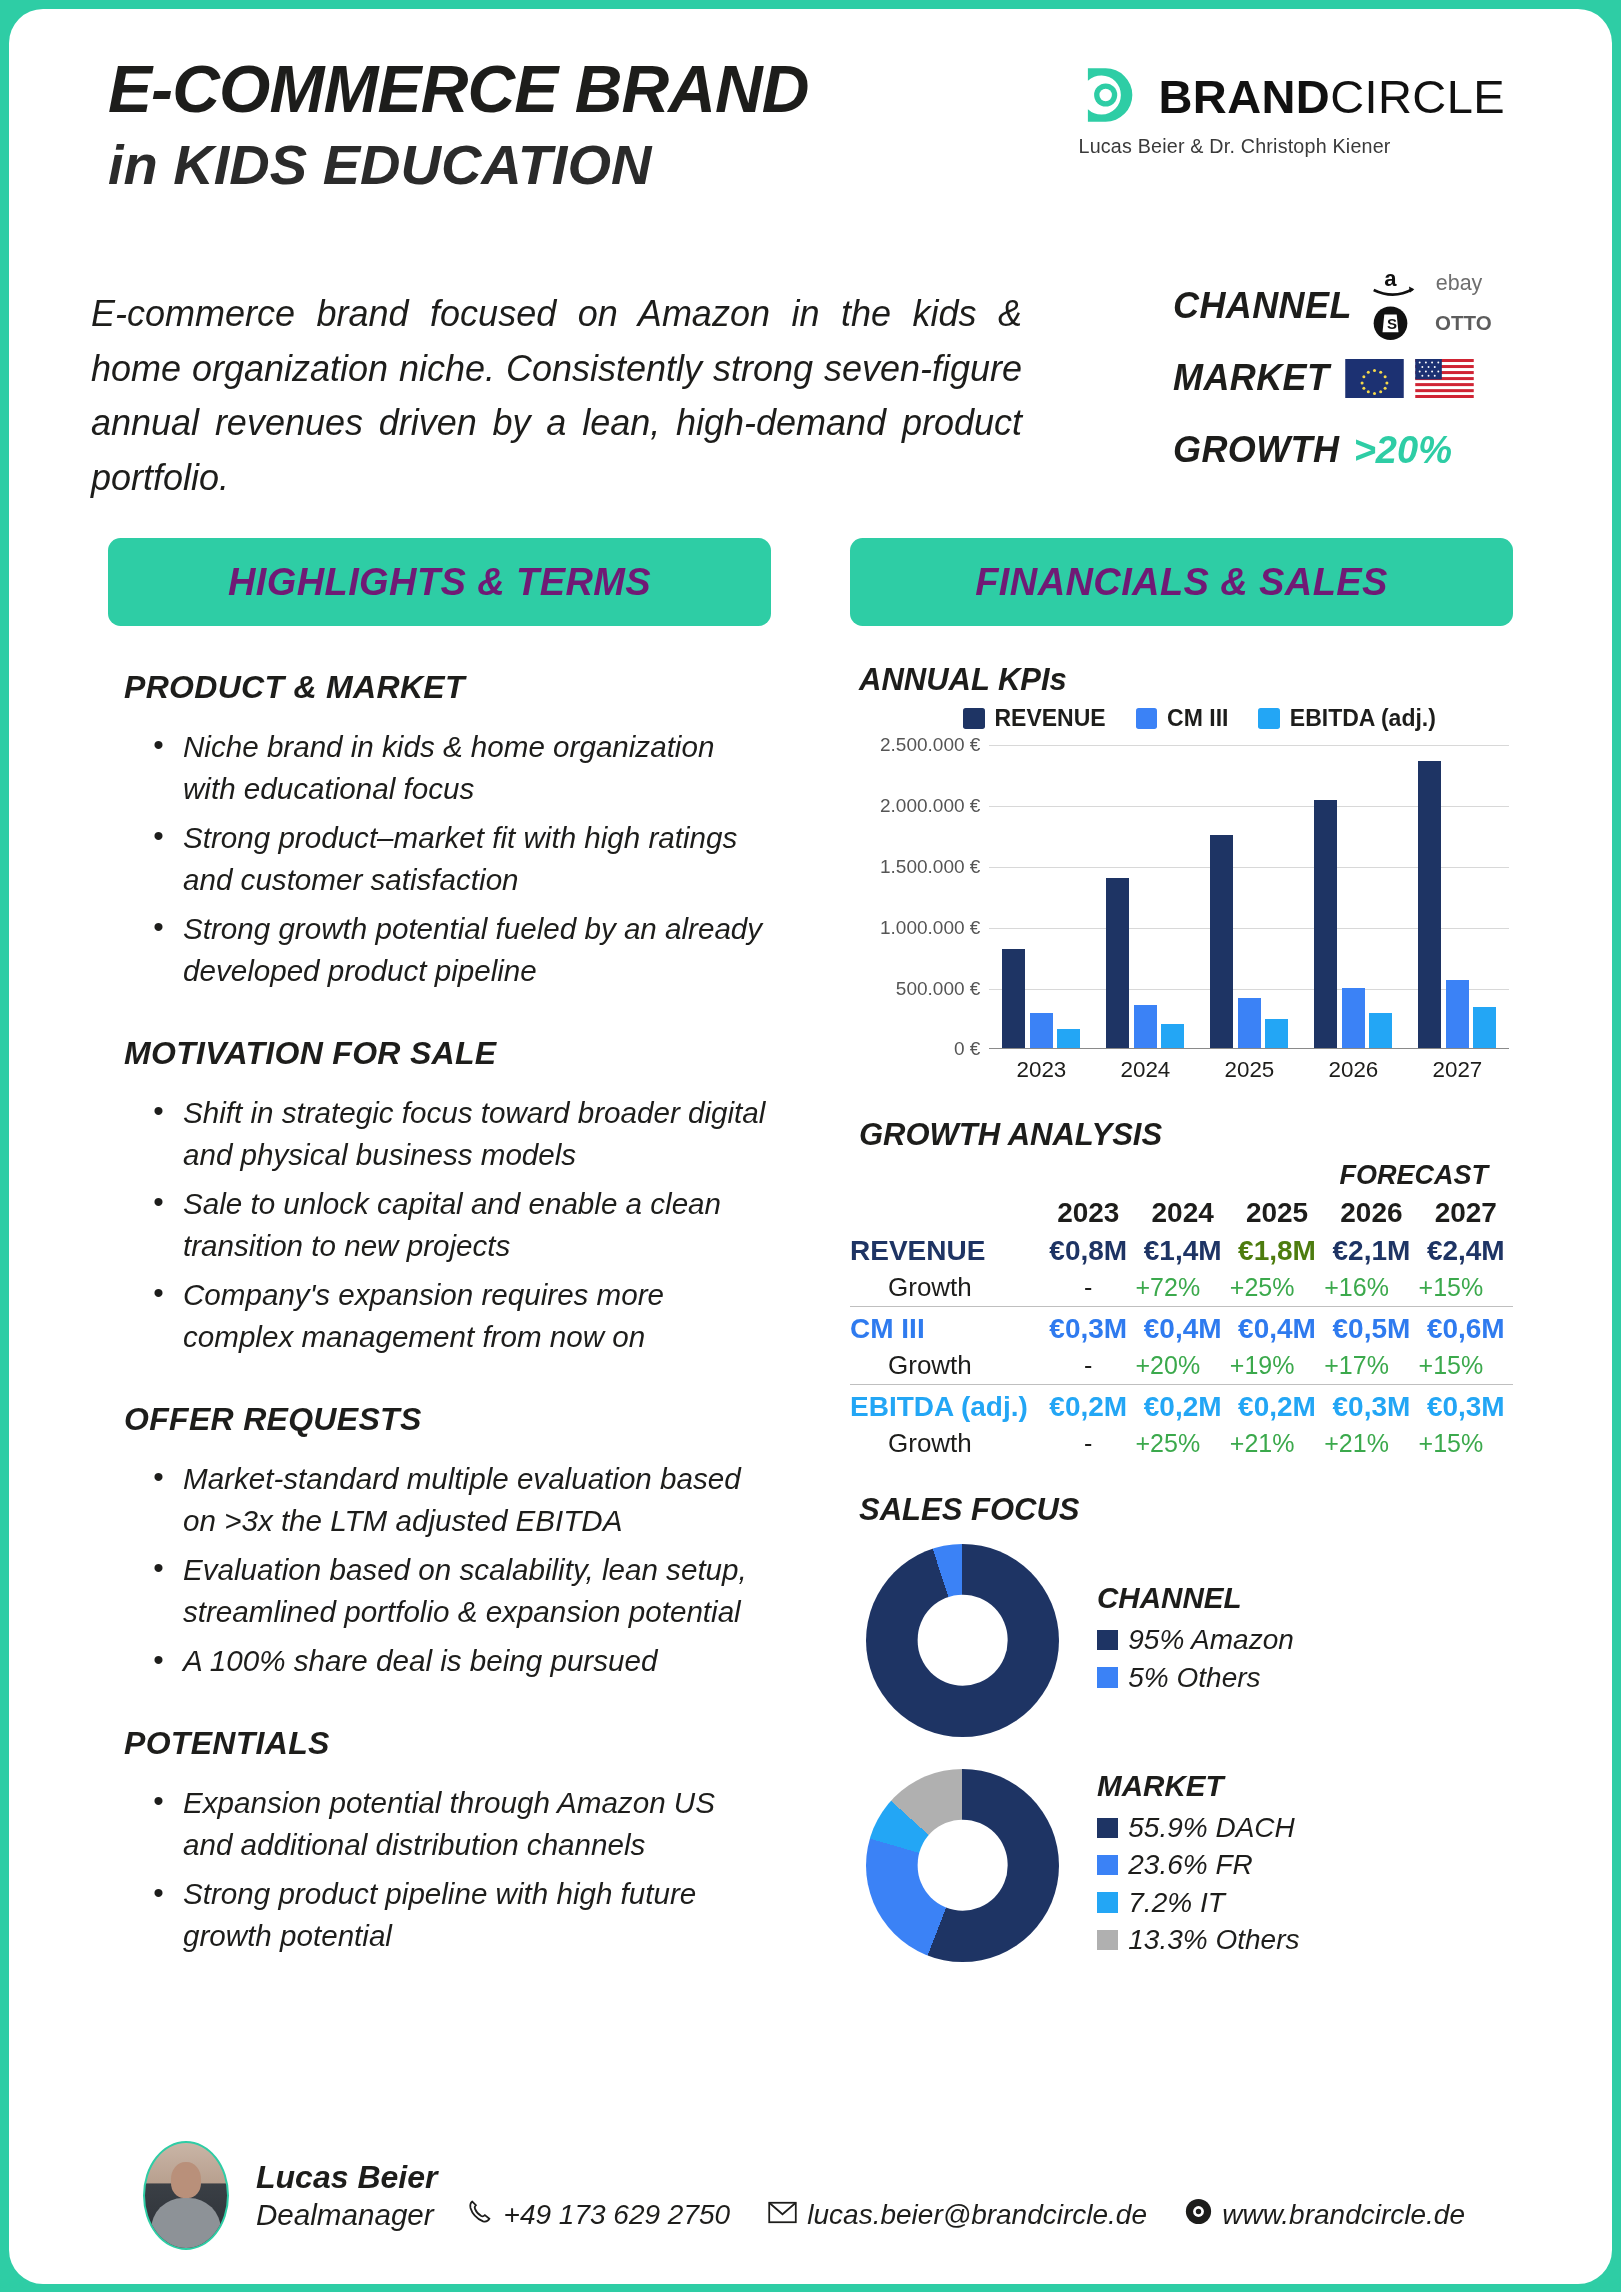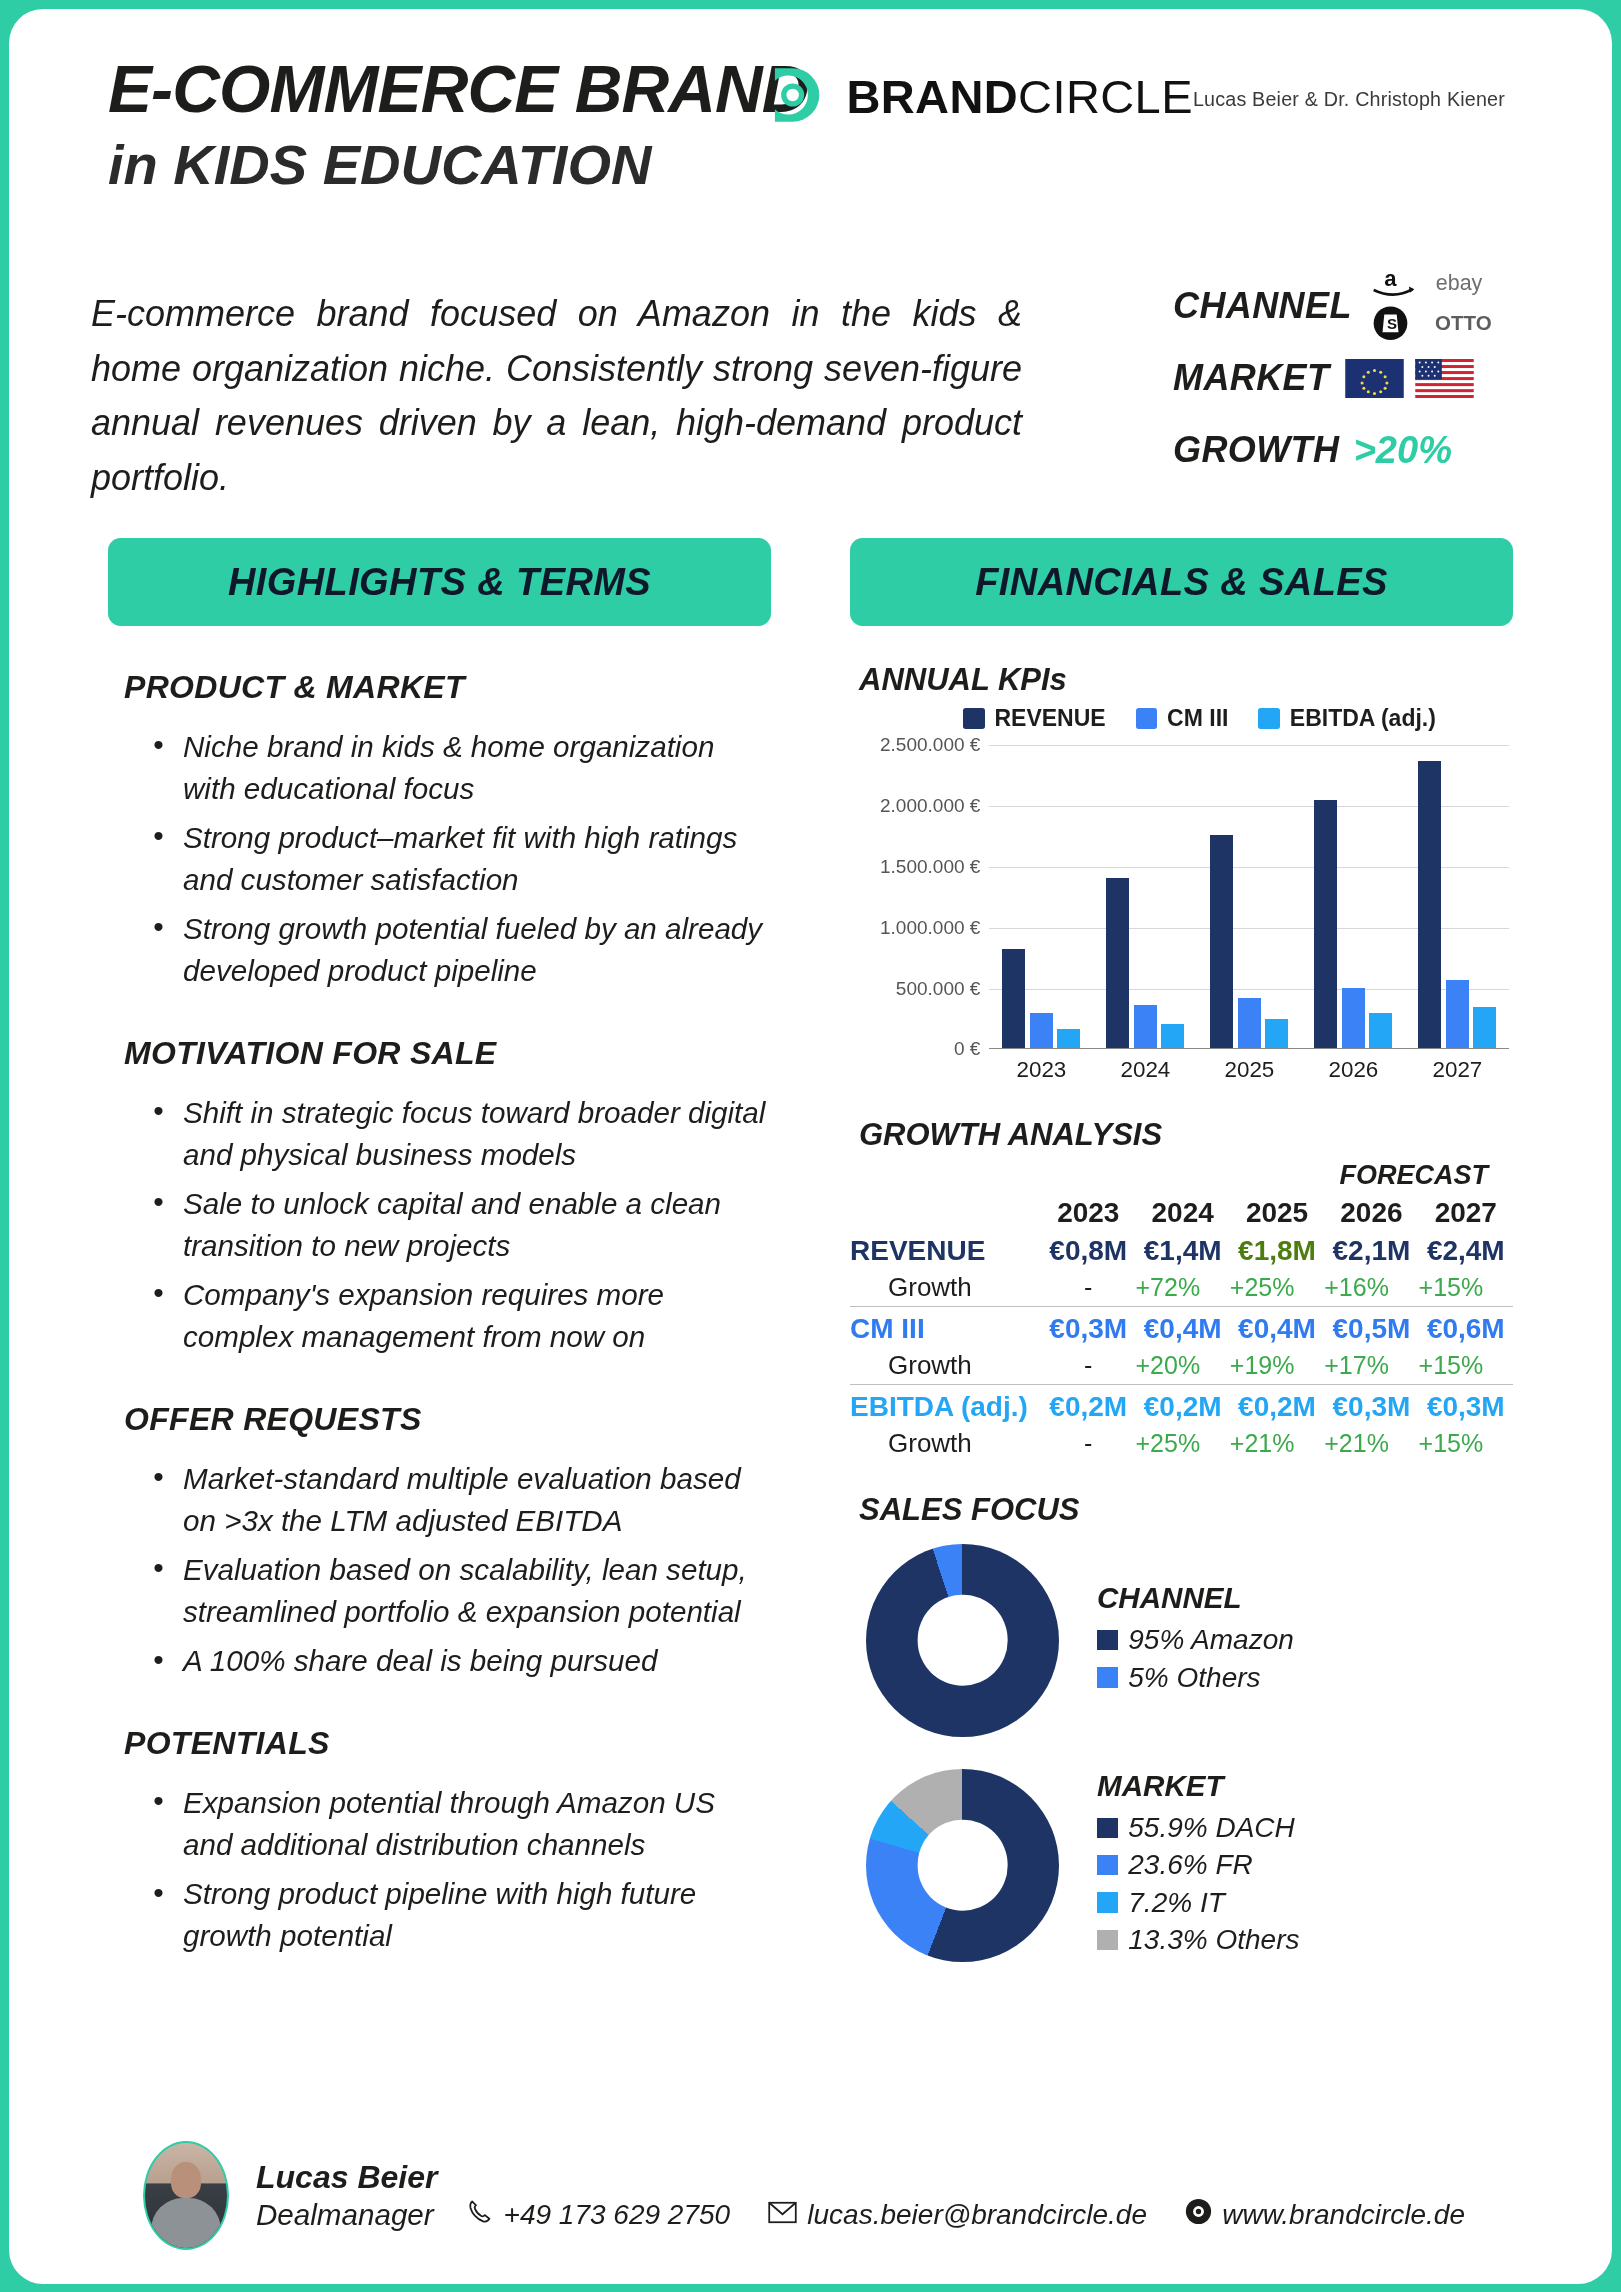--- a/index.html
+++ b/index.html
@@ -30,21 +30,21 @@
     letter-spacing: -0.9px; color: #1d1d1b; line-height: 1.0;
     white-space: nowrap;
   }
   .title-sub {
     font-size: 56px; font-style: italic; font-weight: 700;
     color: #2b2b2b; line-height: 1.15; margin-top: 10.7px;
     white-space: nowrap;
   }
   .logo-block {
     position: absolute; right: 107px; top: 54px;
-    display: flex; align-items: center;
+    display: flex; flex-direction: column; align-items: flex-start;
   }
   .logo-row { display: flex; align-items: center; gap: 16px; }
   .logo-word { font-size: 47px; letter-spacing: 0.4px; white-space: nowrap; }
   .logo-word b { font-weight: bold; color: #111; }
   .logo-word span { font-weight: 300; color: #111; }
   .logo-tag {
     font-size: 19.7px; color: #3a3a3a; font-weight: 400;
     margin-top: 5.4px; letter-spacing: 0.2px; white-space: nowrap;
   }
 
@@ -68,21 +68,21 @@
   }
   .chan-grid { display: grid; grid-template-columns: 56px 70px; gap: 1.8px 10.7px; align-items: center; }
   .flag { width: 59px; height: 39px; border-radius: 1.8px; }
 
   
   #body { position: relative; display: flex; padding: 0 99px; gap: 79px; }
   .col { width: 681px; }
   .banner {
     height: 88px; border-radius: 12.5px; background: #2ecda5;
     display: flex; align-items: center; justify-content: center;
-    color: #0f172a; font-size: 38px; font-weight: bold; font-style: italic;
+    color: #701a75; font-size: 38px; font-weight: bold; font-style: italic;
     letter-spacing: 0.4px;
   }
   .sec-head {
     font-size: 32px; font-weight: bold; font-style: italic;
     color: #1d1d1b; margin: 43px 0 19.7px 16px; letter-spacing: 0.3px;
   }
   ul.bul { list-style: none; margin-left: 45px; }
   ul.bul li {
     position: relative; font-size: 29.6px; font-style: italic; font-weight: 300;
     line-height: 1.42; color: #1d1d1b; margin-bottom: 7.2px; padding-left: 30px;

